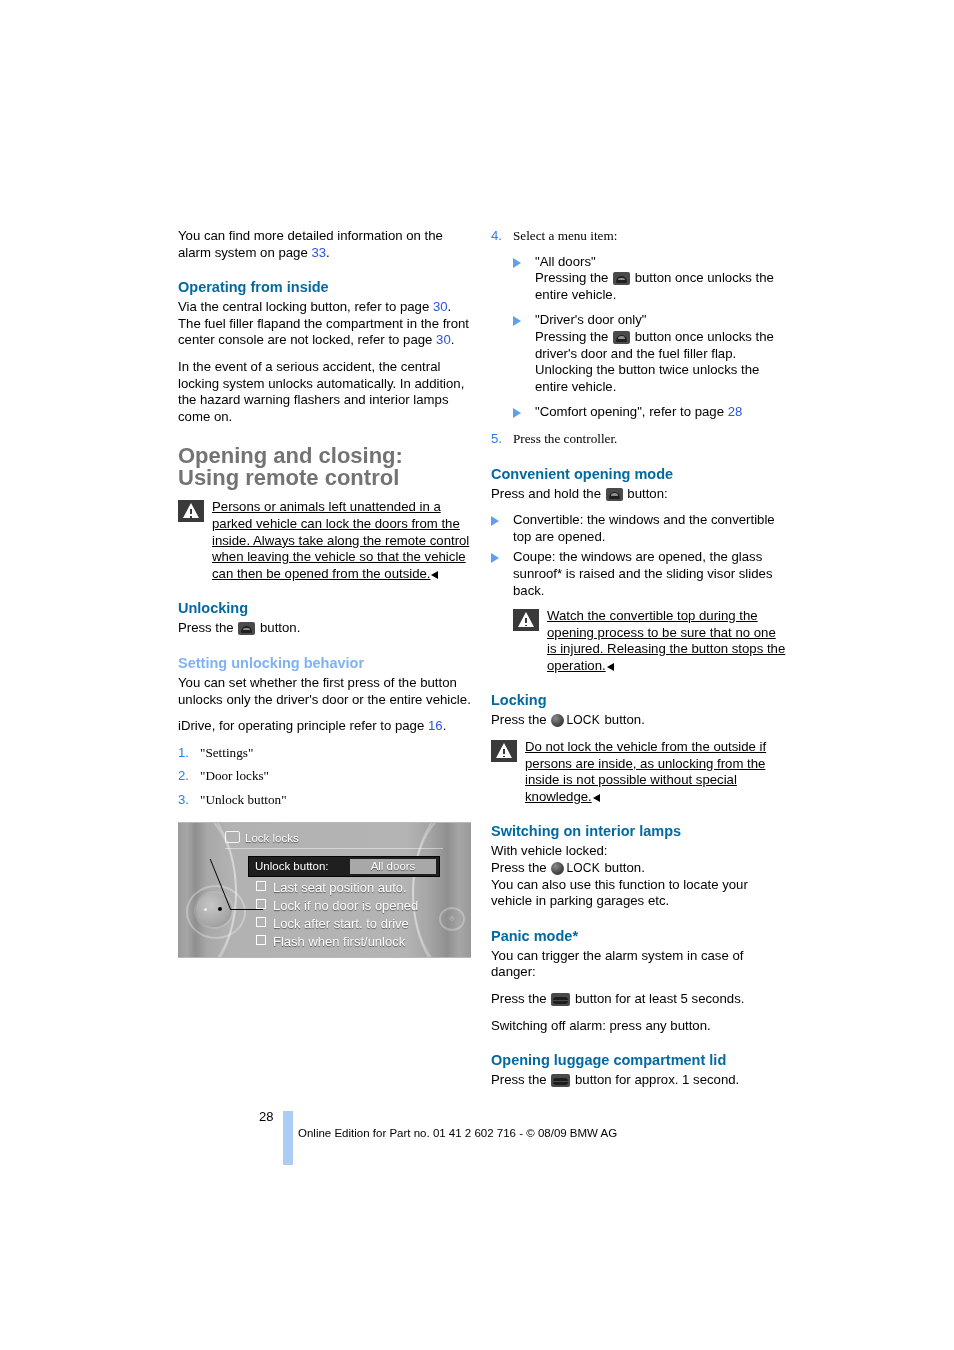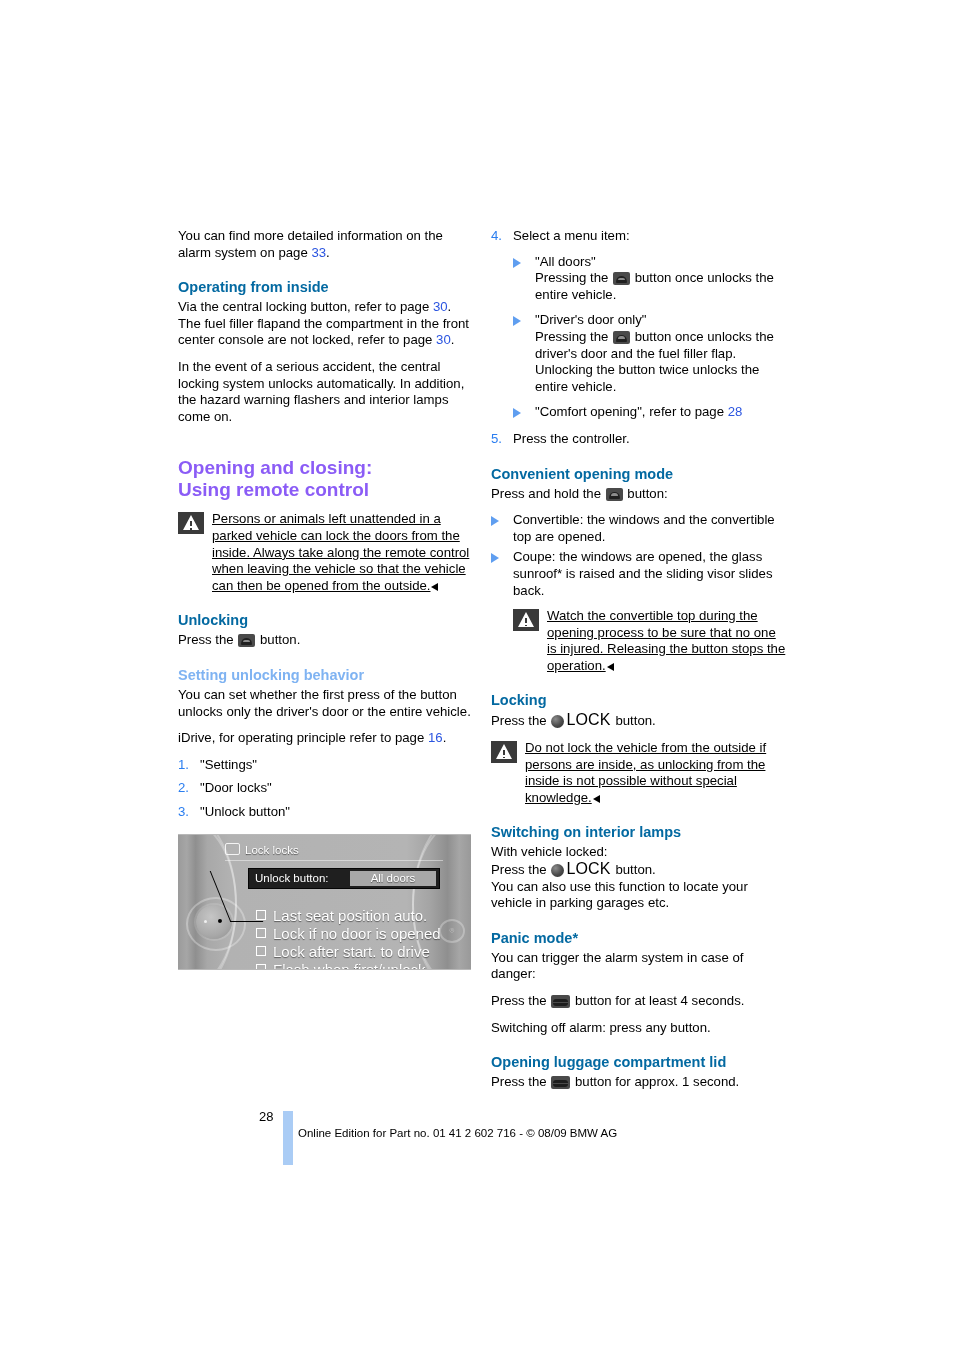--- a/index.html
+++ b/index.html
@@ -32,24 +32,24 @@
     line-height: 16.6px;
   }
   .col-left  { left: 178px; }
   .col-right { left: 491px; }
 
   p { margin: 0 0 10px 0; }
   p.tight { margin-bottom: 0; }
 
   
   h2.h-big {
-    font-size: 19px;
+    font-size: 22px;
     font-weight: bold;
-    color: #8b5cf6;
-    margin: 32px 0 10px 0;
+    color: #737373;
+    margin: 20px 0 10px 0;
     line-height: 22px;
   }
   h3.h-blue {
     font-size: 14.5px;
     font-weight: bold;
     color: #0369a1;
     margin: 17px 0 3px 0;
     line-height: 18px;
   }
   h4.h-lightblue {
@@ -67,21 +67,21 @@
   .numlist { margin: 6px 0 0 0; }
   .numrow {
     display: flex;
     margin-bottom: 7px;
   }
   .numrow .num {
     color: #2b7ef0;
     width: 22px;
     flex: 0 0 22px;
   }
-  .numrow .numtxt { flex: 1; }
+  .numrow .numtxt { flex: 1; font-family: Liberation Serif, serif; }
 
   
   .bullrow {
     display: flex;
     margin-bottom: 9px;
   }
   .bullrow .bul {
     width: 22px;
     flex: 0 0 22px;
     padding-top: 1px;
@@ -211,21 +211,21 @@
     background: #1d1d1d;
     border-radius: 0 0 4px 4px;
   }
   .ico-lockcircle {
     width: 13px;
     height: 13px;
     border-radius: 50%;
     background: radial-gradient(circle at 35% 32%, #8c8c8c 0%, #4a4a4a 55%, #2a2a2a 100%);
   }
   .lock-word {
-    font-size: 16px;
+    font-size: 12px;
     letter-spacing: 0.2px;
     margin-left: 1px;
     margin-right: 1px;
   }
 
   
   .figure {
     margin-top: 14px;
     width: 293px;
     height: 134px;
@@ -335,24 +335,23 @@
     background: #a8a8a8;
     color: #ffffff;
     text-align: center;
     line-height: 15px;
     text-shadow: 0 1px 1px rgba(0,0,0,0.5);
   }
   .fig-opt {
     position: absolute;
     left: 78px;
     color: #ffffff;
-    font-size: 15px;
+    font-size: 13px;
     text-shadow: 0 1px 1px rgba(0,0,0,0.5);
     white-space: nowrap;
-    margin-top: 16px;
   }
   .fig-opt .cb {
     display: inline-block;
     width: 8px;
     height: 8px;
     border: 1px solid #ffffff;
     margin-right: 7px;
     position: relative;
     top: -1px;
   }
@@ -548,21 +547,21 @@
       <div class="wtext"><span>Do not lock the vehicle from the outside if persons are inside, as unlocking from the inside is not possible without special knowledge.</span><span class="endmark"></span></div>
     </div>
 
     <h3 class="h-blue">Switching on interior lamps</h3>
     <p class="tight">With vehicle locked:</p>
     <p class="tight"><span>Press the </span><span class="ico ico-lockcircle"></span><span class="lock-word">LOCK</span><span> button.</span></p>
     <p>You can also use this function to locate your vehicle in parking garages etc.</p>
 
     <h3 class="h-blue">Panic mode*</h3>
     <p>You can trigger the alarm system in case of danger:</p>
-    <p><span>Press the </span><span class="ico ico-trunk"></span><span> button for at least 4 seconds.</span></p>
+    <p><span>Press the </span><span class="ico ico-trunk"></span><span> button for at least 5 seconds.</span></p>
     <p>Switching off alarm: press any button.</p>
 
     <h3 class="h-blue">Opening luggage compartment lid</h3>
     <p><span>Press the </span><span class="ico ico-trunk"></span><span> button for approx. 1 second.</span></p>
 
   </div>
 
   <div class="pagenum">28</div>
   <div class="footbar"></div>
   <div class="footer-text">Online Edition for Part no. 01 41 2 602 716 - © 08/09 BMW AG</div>

